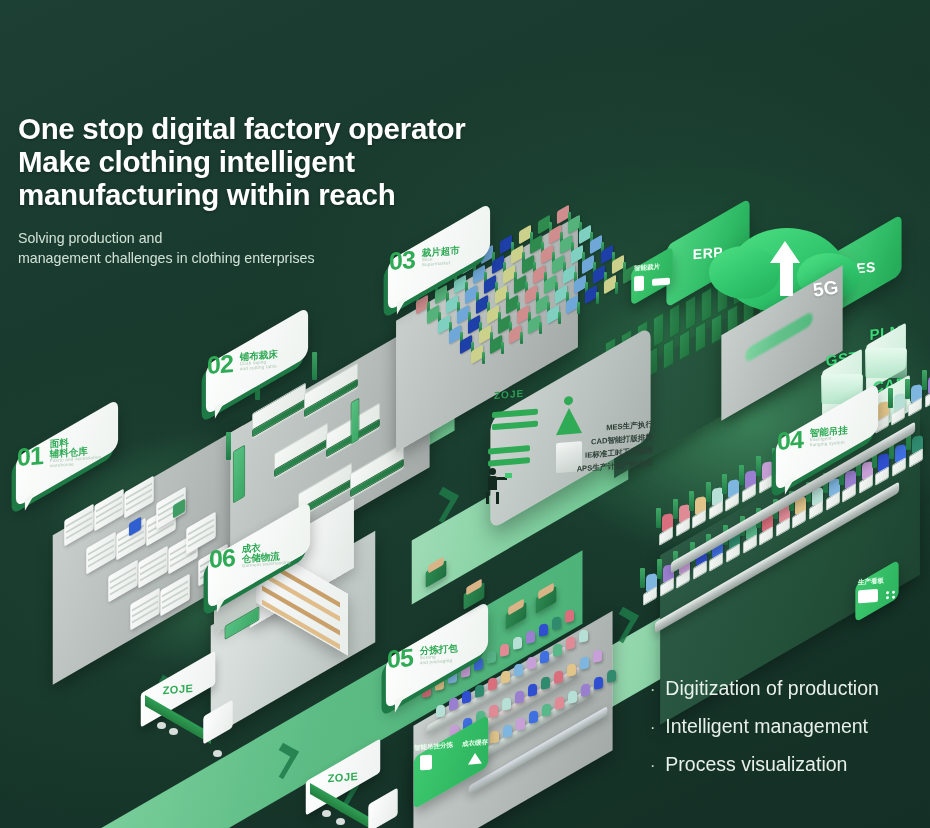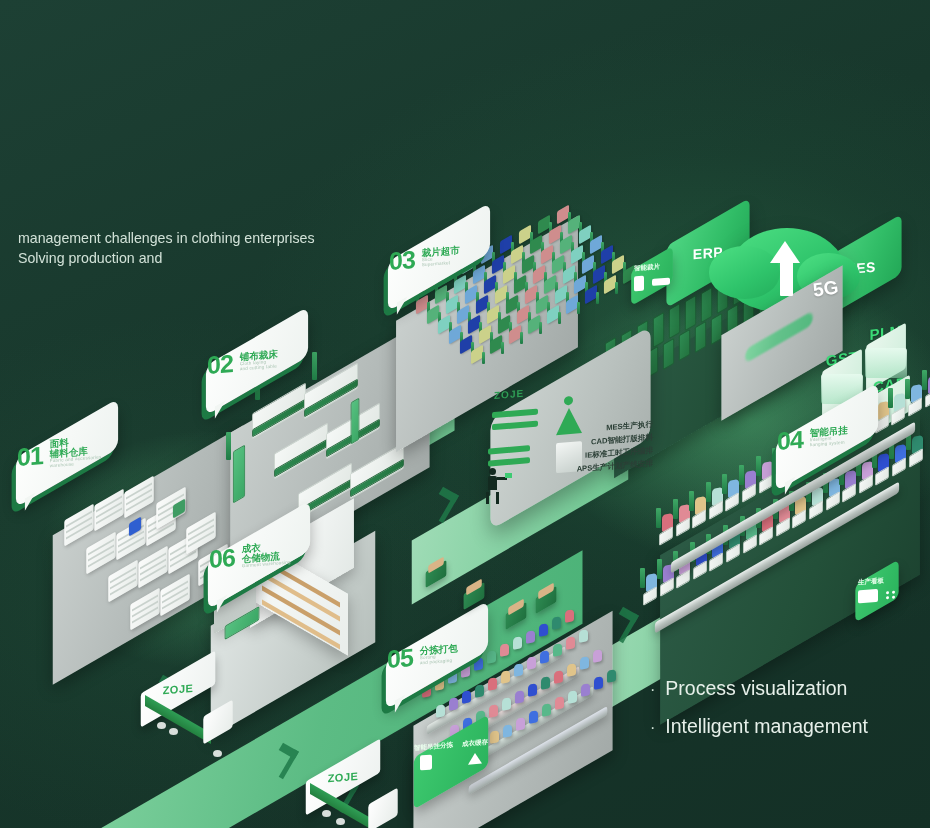--- a/index.html
+++ b/index.html
@@ -356,23 +356,28 @@
   }
 </style>
 </head>
 <body>
 
 <div id="stage">
 
   <div class="glow" style="left:540px;top:270px;width:420px;height:300px;"></div>
   <div class="glow" style="left:40px;top:430px;width:320px;height:240px;"></div>
 
+  <div class="headline">
+    <div>One stop digital factory operator</div>
+    <div>Make clothing intelligent</div>
+    <div>manufacturing within reach</div>
+  </div>
   <div class="subhead">
+    <div>Solving production and</div>
     <div>management challenges in clothing enterprises</div>
-    <div>Solving production and</div>
   </div>
 
   <div class="ribbon" style="left:60px;top:690px;width:560px;height:74px;"></div>
   <div class="chev" style="left:150px;top:680px;"></div>
   <div class="chev" style="left:270px;top:748px;"></div>
   <div class="chev" style="left:330px;top:782px;"></div>
 
   <div class="ribbon lite" style="left:240px;top:430px;width:230px;height:58px;"></div>
   <div class="chev" style="left:300px;top:440px;"></div>
   <div class="chev" style="left:400px;top:392px;"></div>
@@ -1012,17 +1017,18 @@
     <div class="trailer" style="left:0;top:0;">
       <div class="tl">ZOJE</div>
     </div>
     <div class="skirt" style="left:10px;top:42px;width:66px;transform:skewY(30deg);"></div>
     <div class="cab" style="left:66px;top:36px;"></div>
     <div class="wheel" style="left:22px;top:50px;"></div>
     <div class="wheel" style="left:36px;top:58px;"></div>
   </div>
 
   <ul class="bullets">
+    <li><span class="dot">·</span><span>Digitization of production</span></li>
+    <li><span class="dot">·</span><span>Intelligent management</span></li>
     <li><span class="dot">·</span><span>Process visualization</span></li>
-    <li><span class="dot">·</span><span>Intelligent management</span></li>
   </ul>
 
 </div>
 
 </body></html>

